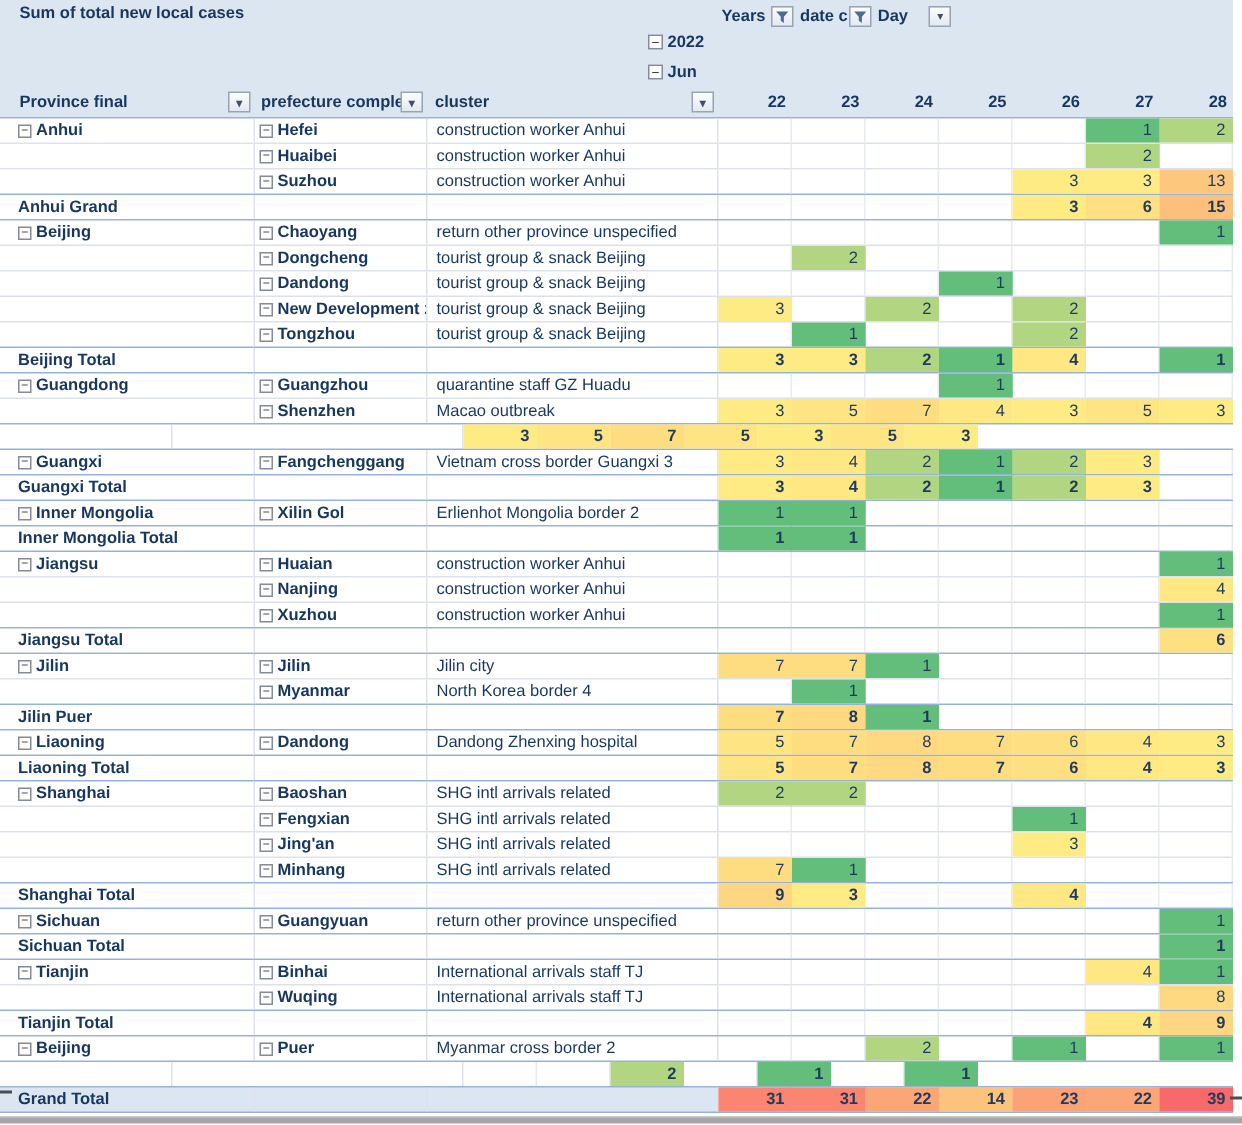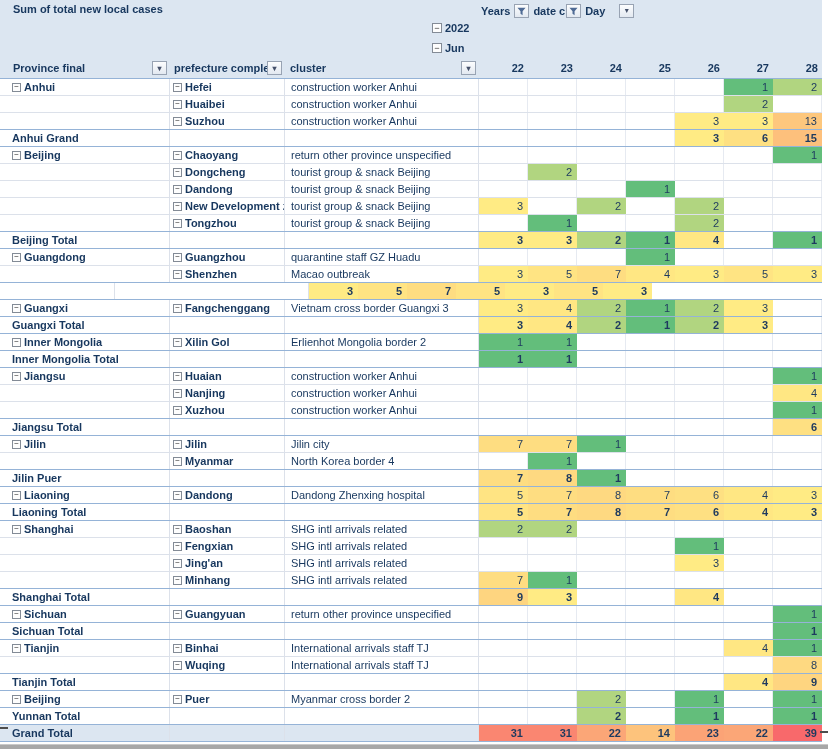--- a/index.html
+++ b/index.html
@@ -666,21 +666,20 @@
         <div class="cell cC">Myanmar cross border 2</div>
         <div class="cell cV"></div>
         <div class="cell cV"></div>
         <div class="cell cV" style="background: rgb(177, 213, 128); border-right-color: rgb(177, 213, 128);">2</div>
         <div class="cell cV"></div>
         <div class="cell cV" style="background: rgb(99, 190, 123); border-right-color: rgb(99, 190, 123);">1</div>
         <div class="cell cV"></div>
         <div class="cell cV" style="background: rgb(99, 190, 123); border-right-color: rgb(99, 190, 123);">1</div>
       </div>
       <div class="trow total bt-blue">
-        <div class="cell cA">Yunnan Total</div>
         <div class="cell cB"></div>
         <div class="cell cC"></div>
         <div class="cell cV"></div>
         <div class="cell cV"></div>
         <div class="cell cV" style="background: rgb(177, 213, 128); border-right-color: rgb(177, 213, 128);">2</div>
         <div class="cell cV"></div>
         <div class="cell cV" style="background: rgb(99, 190, 123); border-right-color: rgb(99, 190, 123);">1</div>
         <div class="cell cV"></div>
         <div class="cell cV" style="background: rgb(99, 190, 123); border-right-color: rgb(99, 190, 123);">1</div>
       </div>

